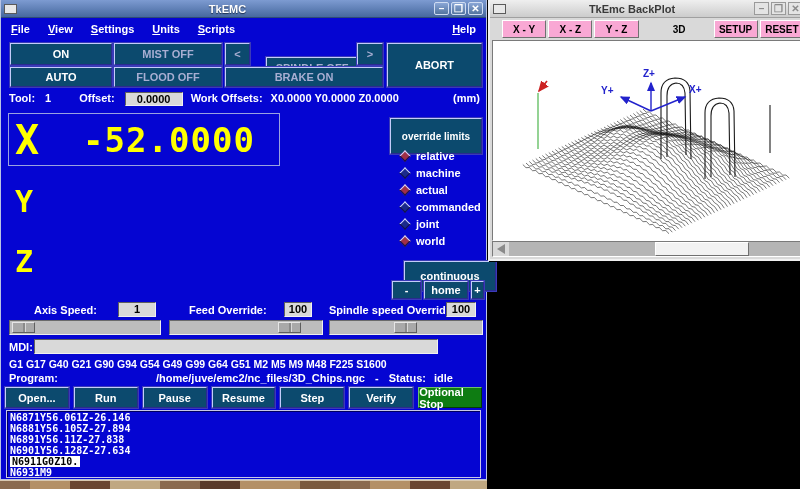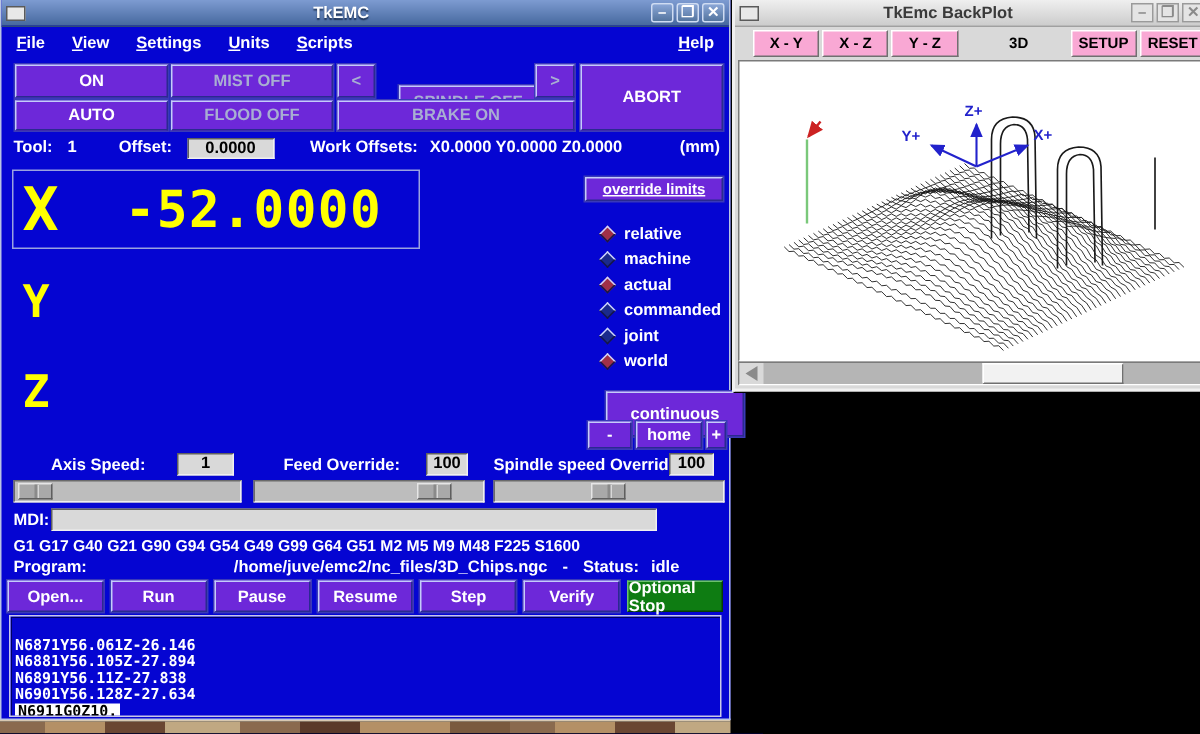--- a/index.html
+++ b/index.html
@@ -23,21 +23,21 @@
   #main-win .ttext { color:#fff; text-shadow:0 1px 1px #1c3050; }
   #main-win .tbtn { background:linear-gradient(180deg,#8aa6d6,#54759f); border:1px solid #cfdcf2;
     color:#fff; border-radius:2px; }
 
   .menubar { position:absolute; left:2px; right:2px; top:19px; height:20px; display:flex;
     align-items:center; gap:18px; padding:0 8px; color:#fff; font-weight:bold; font-size:11px; }
   .menu-item { display:inline-block; cursor:default; }
   .menu-item::first-letter { text-decoration:underline; }
   .menu-help { margin-left:auto; }
 
-  .btn { position:absolute; background:#6d28d9; color:#fff; font-weight:bold; font-size:11px;
+  .btn { position:absolute; background:#0c4a6e; color:#fff; font-weight:bold; font-size:11px;
     display:flex; align-items:center; justify-content:center;
     border:1px solid; border-color:#c4ccfa #2a2a90 #2a2a90 #c4ccfa; box-shadow:0 0 0 1px #3a3ab8; }
   .btn.dim { color:#a8aed2; }
   .btn.green { background:#0e7c12; border-color:#6cc06c #063c06 #063c06 #6cc06c; box-shadow:none; }
 
   .small-label { color:#fff; font-weight:bold; font-size:11px; white-space:nowrap; }
   .entry { background:#d9d9d9; color:#000; font-weight:bold; font-size:11px;
     border:1px solid; border-color:#5f5f5f #f0f0f0 #f0f0f0 #5f5f5f; }
 
   .toolrow { position:absolute; left:8px; right:6px; top:92px; height:16px; display:flex;
@@ -69,21 +69,21 @@
   .handle::after { content:""; position:absolute; left:10px; top:0; bottom:0; width:2px;
     background:#8a8a8a; border-right:1px solid #d8d8d8; }
 
   .gcode-line { position:absolute; left:8px; top:358px; color:#fff; font-weight:bold; font-size:10.5px; }
   .prog-row { position:absolute; left:8px; right:6px; top:372px; color:#fff; font-weight:bold;
     font-size:11px; display:flex; }
   .prog-btns { position:absolute; left:4px; right:4px; top:387px; height:21px; display:flex; gap:5px;justify-content:flex-end; }
   .prog-btns .btn { position:relative; flex:1; }
 
   #code-area { position:absolute; left:5px; right:5px; top:410px; height:68px;
-    border:1px solid #c8c8e8; box-shadow:inset 1px 1px 0 #000060; padding:14px 3px;
+    border:1px solid #c8c8e8; box-shadow:inset 1px 1px 0 #000060; padding:1px 3px;
     font-family:"DejaVu Sans Mono", monospace; font-size:10px; font-weight:bold; color:#fff;
     line-height:11px; overflow:hidden; }
   .code-line.hl { background:#fff; color:#000; width:fit-content; padding:0 2px; }
 
   #desk-strip { position:absolute; left:0; top:480px; width:487px; height:9px;
     background:repeating-linear-gradient(90deg,#8a6a4e 0 30px,#b49066 30px 70px,#6a4632 70px 110px,
       #c0a882 110px 160px,#8a6a4e 160px 200px,#5a3a2a 200px 240px,#b49066 240px 300px,#7a5a3e 300px 340px);
     border-top:1px solid #d8c8b0; }
 
   
@@ -144,37 +144,37 @@
     <div class="btn" style="left:386px;top:43px;width:95px;height:44px;">ABORT</div>
     <div class="btn" style="left:9px;top:67px;width:102px;height:20px;">AUTO</div>
     <div class="btn dim" style="left:113px;top:67px;width:108px;height:20px;">FLOOD OFF</div>
     <div class="btn dim" style="left:224px;top:67px;width:158px;height:20px;">BRAKE ON</div>
 
     <div class="toolrow">
       <span class="small-label">Tool:</span>
       <span class="small-label" style="margin-left:10px;">1</span>
       <span class="small-label" style="margin-left:28px;">Offset:</span>
       <span class="entry" style="margin-left:10px;width:58px;height:14px;text-align:center;">0.0000</span>
-      <span class="small-label" style="margin-left:24px;">Work Offsets:</span>
+      <span class="small-label" style="margin-left:8px;">Work Offsets:</span>
       <span class="small-label" style="margin-left:8px;">X0.0000 Y0.0000 Z0.0000</span>
       <span class="small-label" style="margin-left:auto;">(mm)</span>
     </div>
 
     <div id="x-box">
       <span class="axis-letter">X</span>
       <span class="axis-value">-52.0000</span>
     </div>
     <div class="axis-row" id="y-row">
       <span class="axis-letter">Y</span>
     </div>
     <div class="axis-row" id="z-row">
       <span class="axis-letter">Z</span>
     </div>
 
-    <div class="btn" style="left:389px;top:118px;width:92px;height:16px;font-size:10px;text-decoration:underline;">override limits</div>
+    <div class="btn" style="left:389px;top:118px;width:92px;height:36px;font-size:10px;">override limits</div>
     <div style="position:absolute;left:400px;top:147px;">
       <div class="radio-row">
         <span class="diamond on"></span>
         <span class="radio-label">relative</span>
       </div>
       <div class="radio-row">
         <span class="diamond"></span>
         <span class="radio-label">machine</span>
       </div>
       <div class="radio-row">

